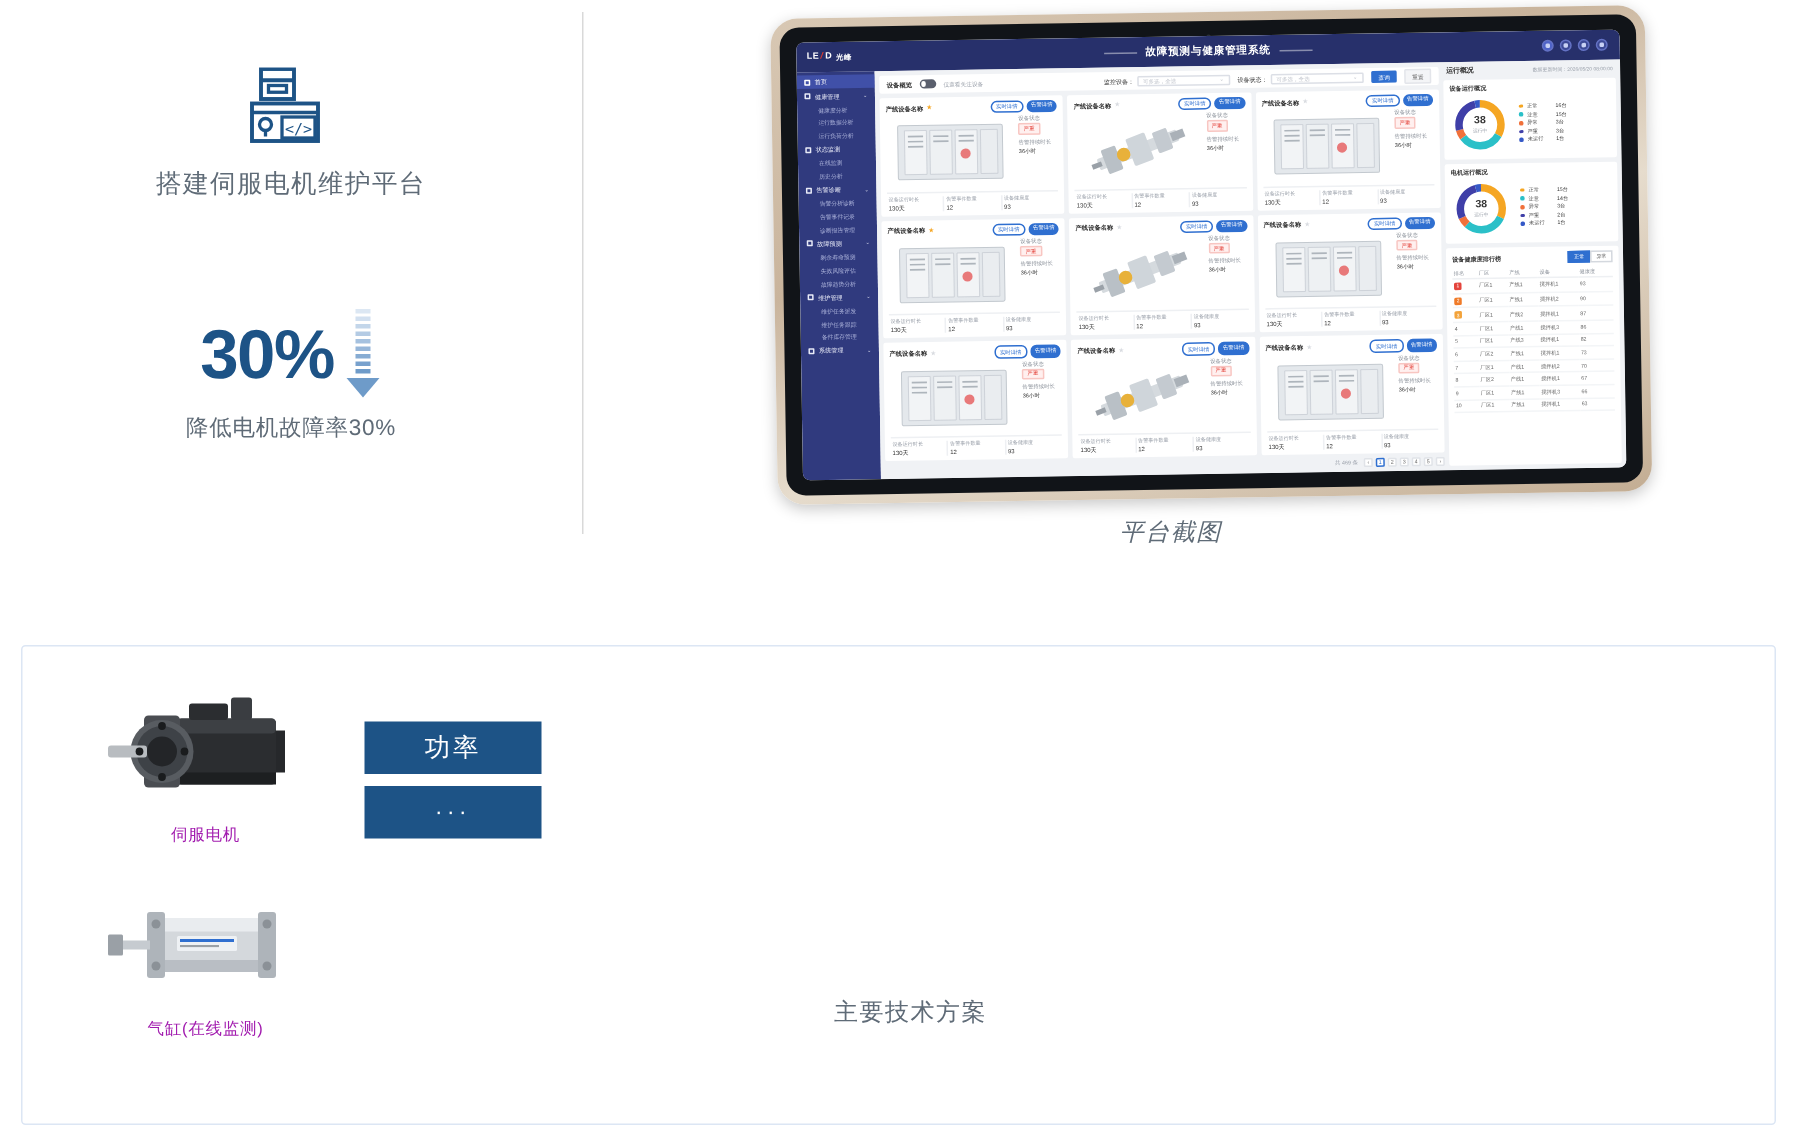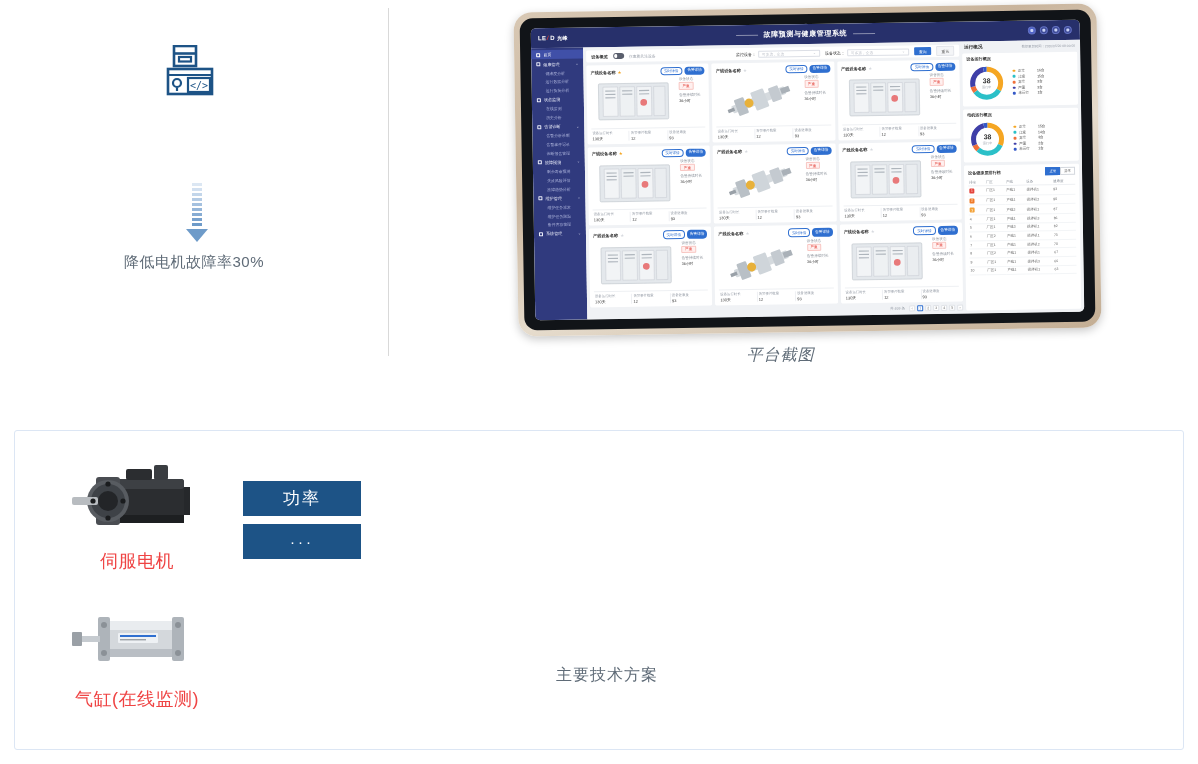--- a/index.html
+++ b/index.html
@@ -233,21 +233,21 @@
   }
 
   
   .bottom-panel {
     position: absolute; left: 14px; top: 430px; width: 1170px; height: 320px;
     border: 1px solid #dce6f4; border-radius: 3px; background: #fff;
   }
   .equip-col { position: absolute; left: 48px; top: 26px; width: 148px; }
   .equip-item { text-align: center; }
   .equip-img { width: 142px; height: 88px; display: block; margin: 0 auto; }
-  .equip-label { font-size: 18px; color: #ef4444; margin-top: 4px; letter-spacing: .5px; }
+  .equip-label { font-size: 11px; color: #a21caf; margin-top: 4px; letter-spacing: .5px; }
   .equip-item + .equip-item { margin-top: 22px; }
 
   .param-col { position: absolute; left: 228px; top: 50px; width: 118px; }
   .param-box {
     height: 35px; background: #1d5386; color: #fff; font-size: 17px;
     display: flex; align-items: center; justify-content: center; letter-spacing: 2px;
     margin-bottom: 8px;
   }
   .param-box.dots { letter-spacing: 3px; font-size: 15px; }
 
@@ -270,23 +270,25 @@
         <rect x="11" y="1" width="22" height="20" fill="none" stroke="#1d5386" stroke-width="2.6"></rect>
         <line x1="11" y1="8.5" x2="33" y2="8.5" stroke="#1d5386" stroke-width="2.6"></line>
         <rect x="16" y="12" width="12" height="4.5" fill="none" stroke="#1d5386" stroke-width="2.2"></rect>
         <rect x="5" y="24" width="44" height="25" fill="none" stroke="#1d5386" stroke-width="2.6"></rect>
         <line x1="5" y1="30" x2="49" y2="30" stroke="#1d5386" stroke-width="2.2"></line>
         <circle cx="14" cy="38" r="4" fill="none" stroke="#1d5386" stroke-width="2.2"></circle>
         <line x1="14" y1="42.5" x2="14" y2="46" stroke="#1d5386" stroke-width="2.2"></line>
         <rect x="25" y="33" width="22" height="14" fill="none" stroke="#1d5386" stroke-width="2.2"></rect>
         <text x="36" y="44" font-size="10" fill="#1d5386" text-anchor="middle" font-family="DejaVu Sans Mono, monospace">&lt;/&gt;</text>
       </svg>
+      <div class="left-caption">搭建伺服电机维护平台</div>
 
       <div class="stat-block">
         <div class="stat-row">
+          <div class="stat-number">30%</div>
           <svg class="down-arrow" viewBox="0 0 26 62">
             <rect x="8" y="2" width="10" height="3" fill="#dce7f3"></rect>
             <rect x="8" y="7" width="10" height="3" fill="#d2e0f0"></rect>
             <rect x="8" y="12" width="10" height="3" fill="#c3d6ea"></rect>
             <rect x="8" y="17" width="10" height="3" fill="#b4cbe4"></rect>
             <rect x="8" y="22" width="10" height="3" fill="#a5c1df"></rect>
             <rect x="8" y="27" width="10" height="3" fill="#96b6d9"></rect>
             <rect x="8" y="32" width="10" height="3" fill="#87acd3"></rect>
             <rect x="8" y="37" width="10" height="3" fill="#78a1cd"></rect>
             <rect x="8" y="42" width="10" height="3" fill="#6e9bc9"></rect>

